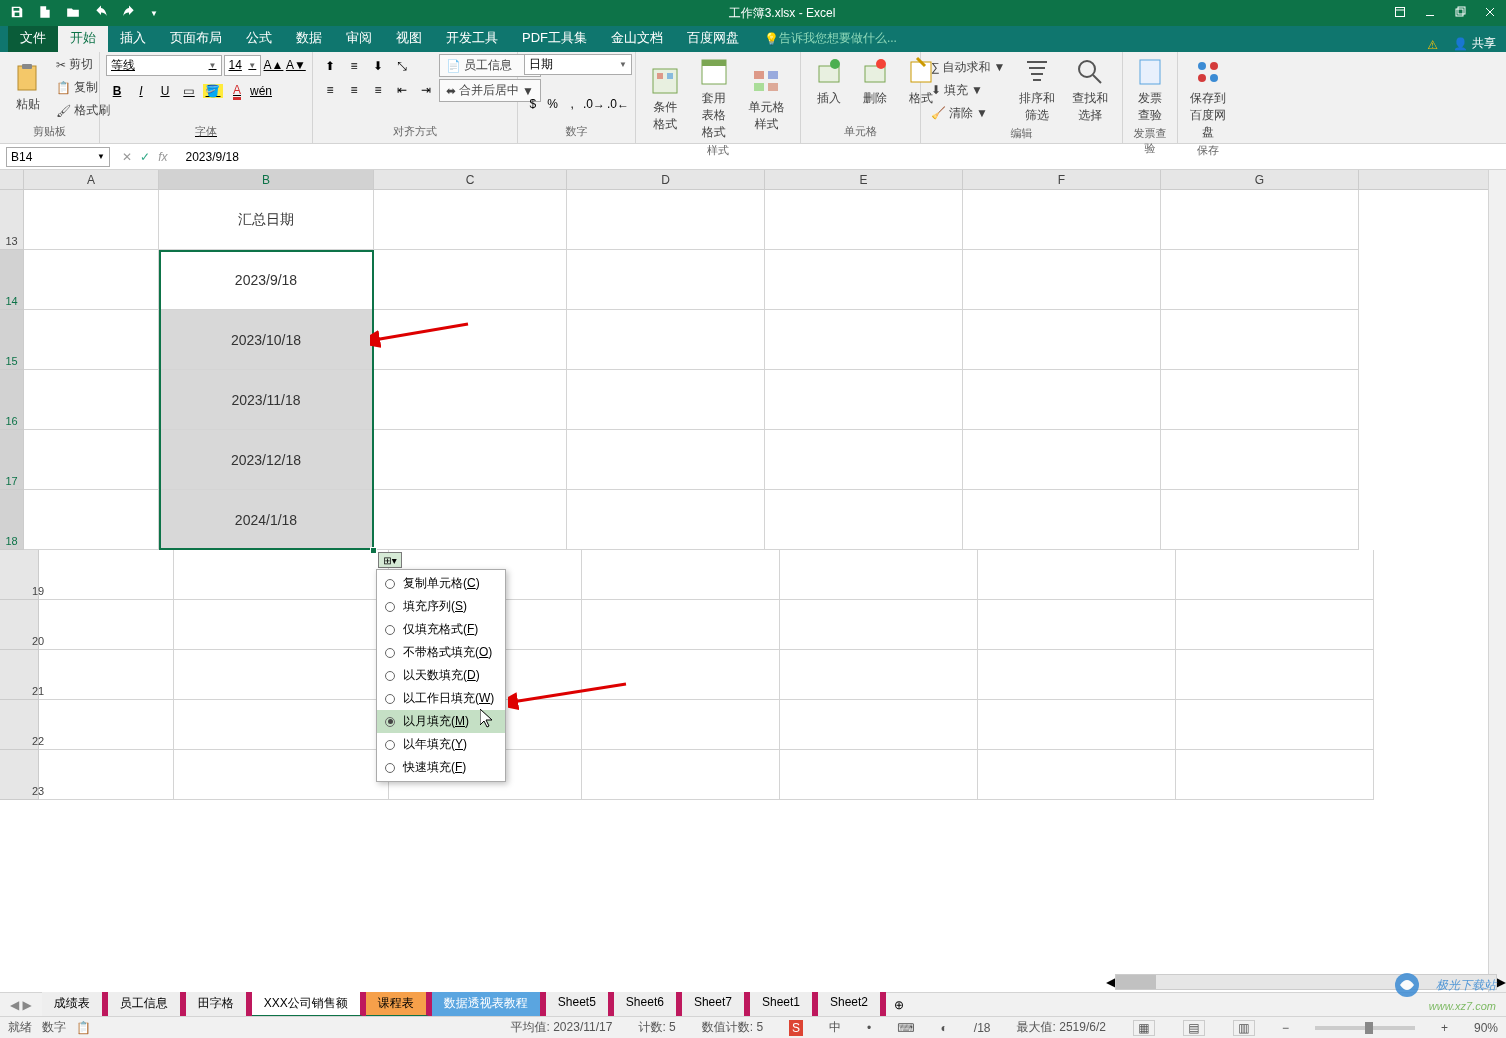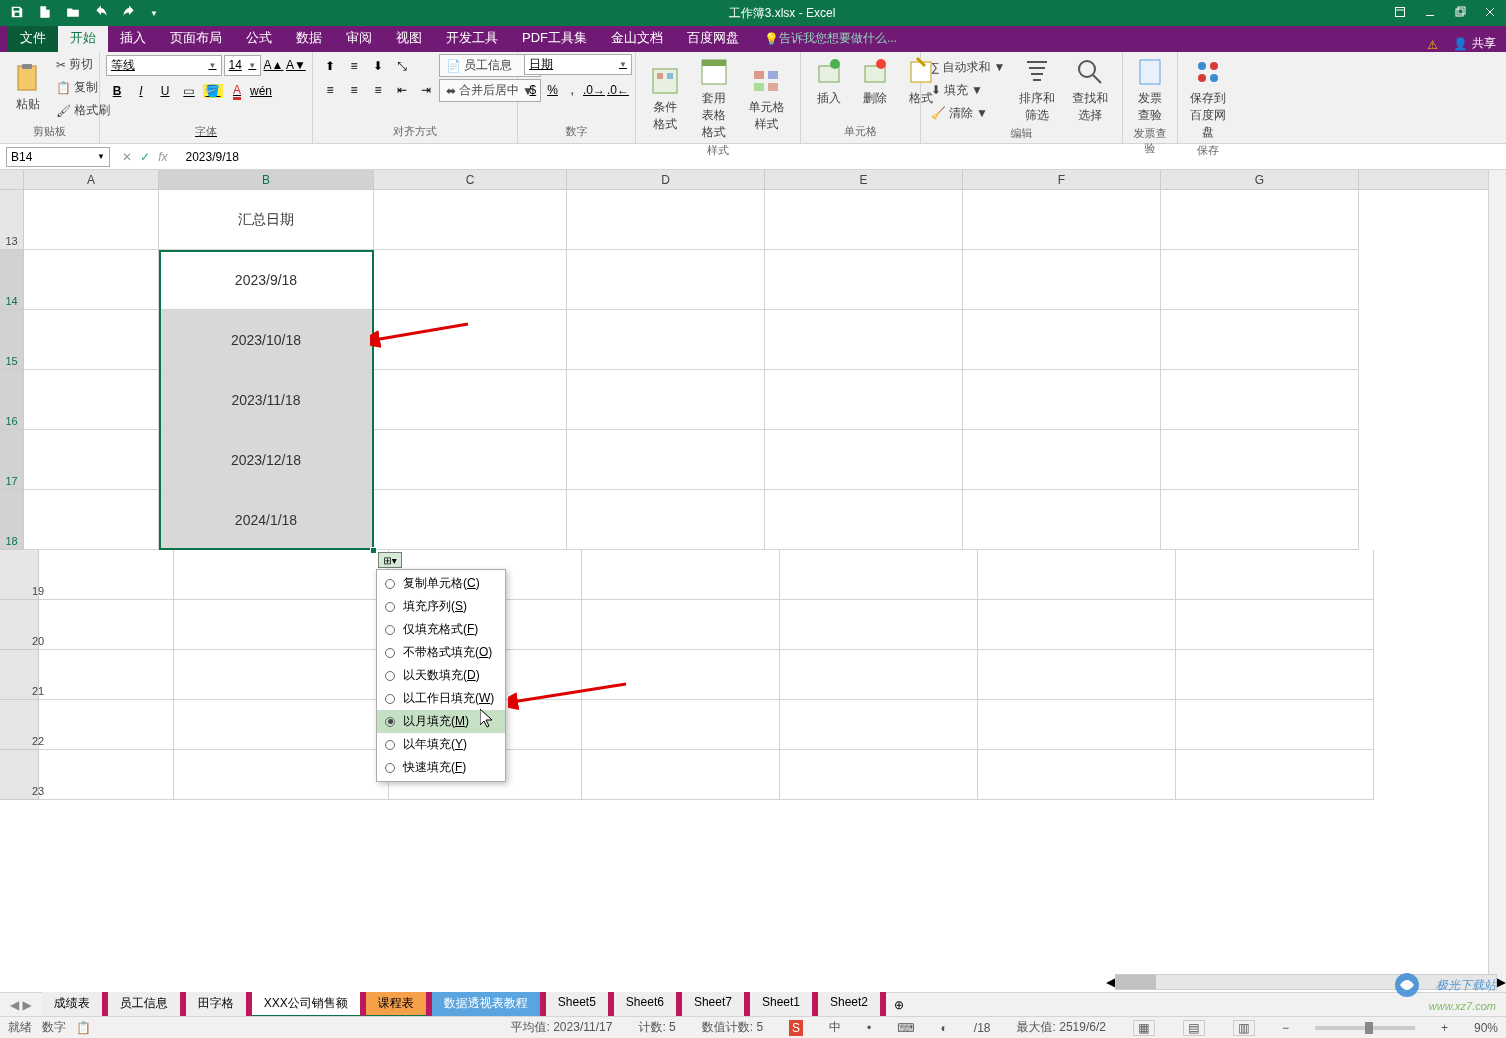--- a/index.html
+++ b/index.html
@@ -3,21 +3,21 @@
 <meta charset="utf-8">
 <style>
 *{margin:0;padding:0;box-sizing:border-box;font-family:"Microsoft YaHei",sans-serif;font-size:12px;}
 body{background:#fff;overflow:hidden;width:1506px;height:1038px;position:relative;}
 .titlebar{background:#0d7348;height:26px;display:flex;align-items:center;color:#fff;position:relative;}
 .titlebar .qat{display:flex;gap:14px;padding-left:10px;align-items:center;}
 .titlebar .qat svg{fill:#fff;width:14px;height:14px;}
 .titlebar .title{position:absolute;left:50%;transform:translateX(-50%);color:#fff;font-size:12px;margin-left:29px;}
 .titlebar .wincontrols{position:absolute;right:0;display:flex;gap:18px;align-items:center;padding-right:10px;}
 .titlebar .wincontrols svg{fill:#fff;width:12px;height:12px;}
-.ribbon-tabs{background:#701a75;height:26px;display:flex;align-items:flex-end;padding-left:8px;}
+.ribbon-tabs{background:#0f766e;height:26px;display:flex;align-items:flex-end;padding-left:8px;}
 .tab{color:#fff;padding:5px 12px;cursor:pointer;font-size:13px;}
 .tab.file{background:#0a5c39;}
 .tab.active{background:#f1f1f1;color:#0d7348;}
 .tell-me{color:#8fd8b9;font-size:12px;margin-left:8px;display:flex;align-items:center;padding:5px;}
 .share{position:absolute;right:10px;color:#fff;font-size:12px;display:flex;align-items:center;gap:4px;}
 .warning{position:absolute;right:68px;color:#ffc107;}
 .ribbon{background:#f1f1f1;height:92px;display:flex;border-bottom:1px solid #d4d4d4;}
 .ribbon-group{border-right:1px solid #d4d4d4;padding:2px 6px;display:flex;flex-direction:column;justify-content:space-between;position:relative;}
 .ribbon-group-label{text-align:center;color:#666;font-size:11px;padding-bottom:2px;position:relative;}
 .ribbon-row{display:flex;align-items:center;gap:2px;}
@@ -219,21 +219,21 @@
       </div>
       <div class="ribbon-col">
         <div class="ribbon-btn" style="border:1px solid #ababab;background:#fafafa;padding:2px 6px;">📄<span>员工信息</span></div>
         <div class="ribbon-btn" style="border:1px solid #ababab;background:#fafafa;padding:2px 6px;">⬌<span>合并后居中</span>▼</div>
       </div>
     </div>
     <div class="ribbon-group-label">对齐方式</div>
   </div>
 
   <div class="ribbon-group" style="width:118px;">
-    <div class="ribbon-col" style="gap:4px;text-decoration:underline;">
+    <div class="ribbon-col" style="gap:18px;">
       <div class="combo" style="width:108px;">
           <span>日期</span>
           <span class="arrow">▼</span>
         </div>
       <div class="ribbon-row">
         <div class="icon-btn">$</div>
         <div class="icon-btn">%</div>
         <div class="icon-btn">,</div>
         <div class="icon-btn">.0→</div>
         <div class="icon-btn">.0←</div>

